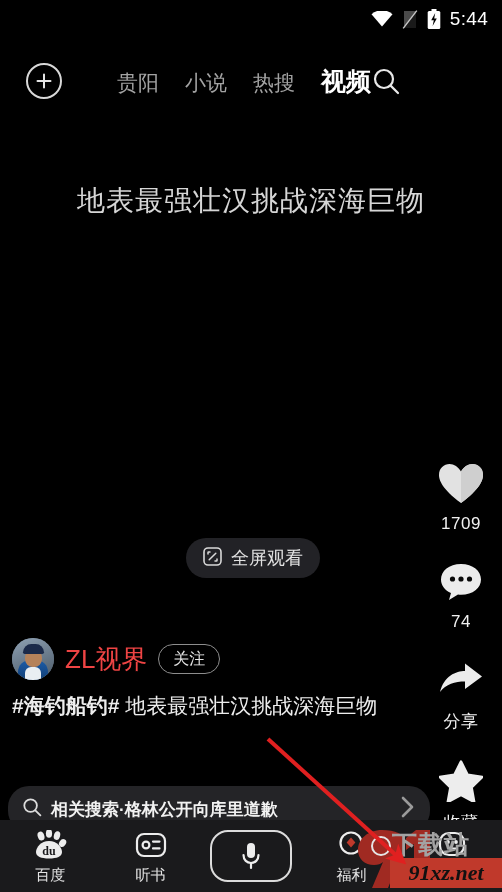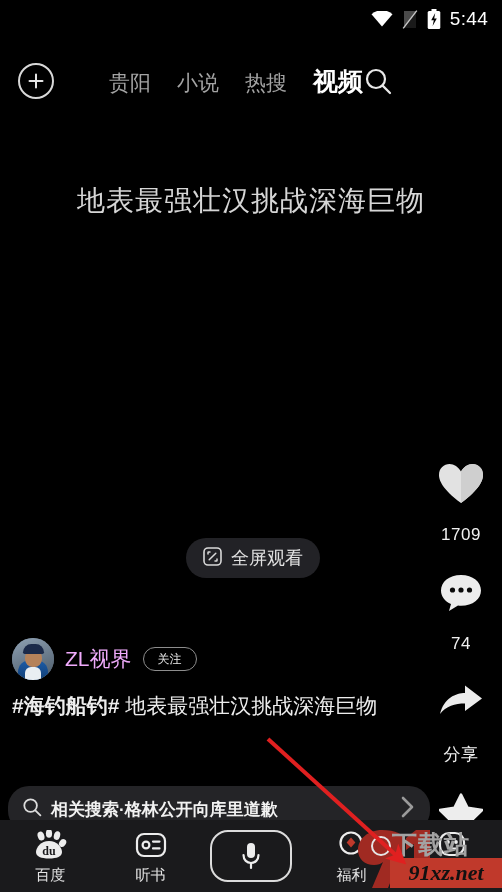--- a/index.html
+++ b/index.html
@@ -18,21 +18,21 @@
     padding-right:14px; gap:9px; background:#000;
   }
   .sb-wifi { width:22px; height:16px; position:relative; }
   .sb-wifi svg { display:block; }
   .sb-sim { width:16px; height:19px; position:relative; }
   .sb-batt { width:14px; height:20px; position:relative; }
   .sb-time { font-size:19px; letter-spacing:.3px; color:#fff; font-weight:400; }
 
   
   .topbar {
-    position:absolute; top:52px; left:4px; width:409px; height:58px;
+    position:absolute; top:52px; left:12px; width:409px; height:58px;
     display:flex; align-items:center;
   }
   .plus-btn {
     position:absolute; left:14px; top:50%; transform:translateY(-50%);
     width:36px; height:36px; border:2px solid #d8d8d8; border-radius:50%;
     display:flex; align-items:center; justify-content:center;
   }
   .plus-btn svg { display:block; }
   .tabs {
     position:absolute; left:105px; top:50%; transform:translateY(-50%);
@@ -62,41 +62,41 @@
   .fullscreen-pill .fs-label { font-size:18px; color:#e2e2e2; }
 
   
   .rail {
     position:absolute; right:0; top:462px; width:82px;
     display:flex; flex-direction:column; align-items:center;
   }
   .rail-item { display:flex; flex-direction:column; align-items:center; margin-bottom:26px; }
   .rail-item:last-child { margin-bottom:0; }
   .rail-icon { display:flex; align-items:center; justify-content:center; height:44px; }
-  .rail-label { font-size:17px; color:#f0f0f0; margin-top:19px; letter-spacing:.5px; }
+  .rail-label { font-size:17px; color:#f0f0f0; margin-top:8px; letter-spacing:.5px; }
 
   
   .author-row {
     position:absolute; left:12px; top:638px;
     display:flex; align-items:center; gap:11px;
   }
   .avatar {
     width:42px; height:42px; border-radius:50%; overflow:hidden; position:relative;
     background:#5e6b78; flex:none;
   }
   .avatar .sky { position:absolute; inset:0; background:linear-gradient(160deg,#8fa2b4 0%,#6e7f90 45%,#4c5a66 100%); }
   .avatar .body { position:absolute; left:6px; bottom:0; width:30px; height:20px;
     background:linear-gradient(180deg,#1c5ca8 0%,#123f75 100%); border-radius:12px 12px 0 0; }
   .avatar .shirt { position:absolute; left:13px; bottom:0; width:16px; height:13px; background:#e9eef2; border-radius:6px 6px 0 0; }
   .avatar .face { position:absolute; left:13px; top:11px; width:17px; height:18px; background:#b5825a; border-radius:50% 50% 45% 45%; }
   .avatar .cap  { position:absolute; left:11px; top:6px; width:21px; height:10px; background:#1b2a4a; border-radius:10px 10px 2px 2px; }
-  .author-name { font-size:21px; color:#f0abfc; }
+  .author-name { font-size:26px; color:#ef4444; }
   .follow-btn {
     border:1.5px solid #8d8d8d; border-radius:16px; padding:4px 14px;
-    font-size:12px; color:#e6e6e6; line-height:1.2;
+    font-size:16px; color:#e6e6e6; line-height:1.2;
   }
   .caption {
     position:absolute; left:12px; top:690px; width:410px;
     font-size:21px; line-height:32px; color:#ededed; font-weight:700;
   }
   .caption .tagtext { font-weight:700; }
   .caption .plain { font-weight:400; }
 
   
   .relsearch {

